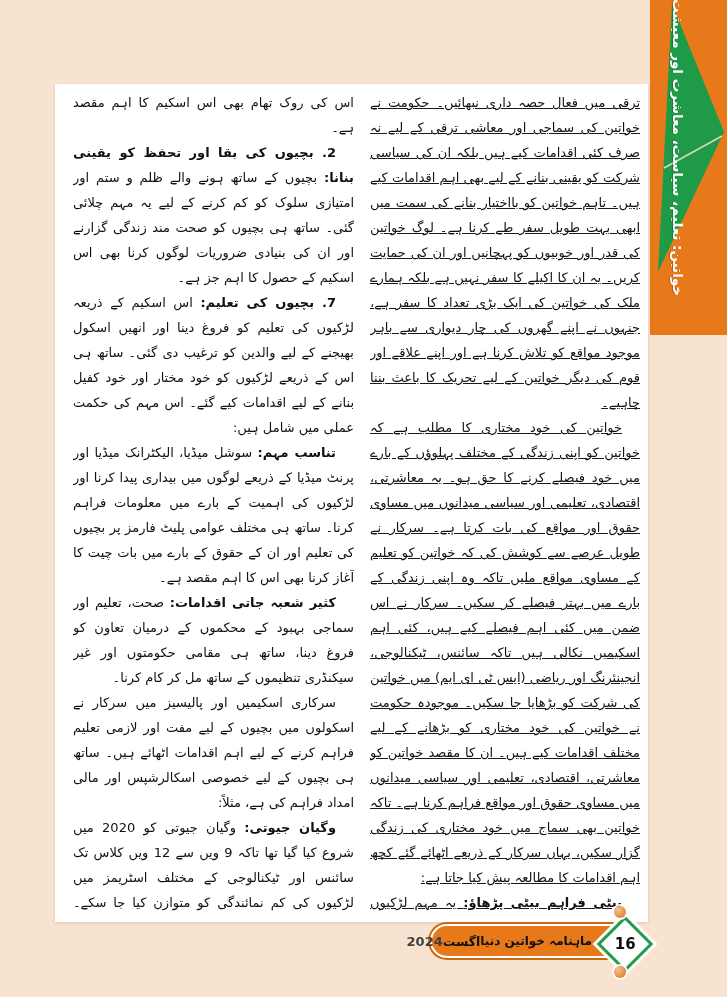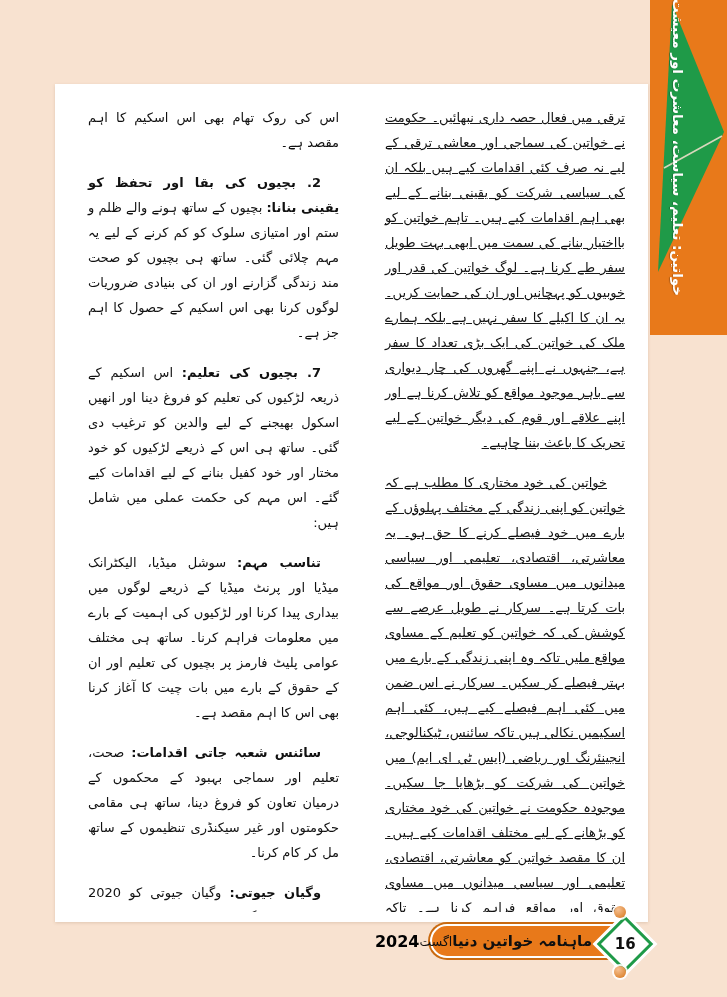--- a/index.html
+++ b/index.html
@@ -35,40 +35,40 @@
     background:#ffffff;
     box-shadow:0 1px 3px rgba(120,80,40,.18);
     display:flex; direction:rtl;
     padding:6px 8px 10px 18px; box-sizing:border-box;
     overflow:hidden;
   }
   .col{ overflow:hidden; }
   .col-right{ width:270px; margin-left:16px;text-decoration:underline; }
   .col-left{ flex:1; }
   .col p.para{
-    margin:15px; direction:rtl; text-align:justify;
+    margin:0; direction:rtl; text-align:justify;
     font-size:13px; line-height:25px; color:#111;
   }
   .col p.para.indent{ text-indent:18px; }
   .col p.para b{ font-weight:700; }
   
   .footer-pill{
     position:absolute; left:430px; top:924px; width:212px; height:34px;
     background:var(--orange);
     border:2px solid #ffffff;
     box-shadow:0 0 0 2px var(--orange_dark);
     border-radius:19px;
     box-sizing:border-box;
     display:flex; direction:rtl; align-items:center; justify-content:space-between;
     padding:0 48px 0 16px;
     z-index:1;
   }
-  .footer-pill .mag{ font-size:15px; font-weight:700; color:#101010; white-space:nowrap; }
-  .footer-pill .month{ font-size:12.5px; font-weight:400; color:#101010; }
-  .footer-pill .year{ font-size:16px; font-weight:800; color:#000000; font-family:"DejaVu Sans", sans-serif; }
+  .footer-pill .mag{ font-size:12px; font-weight:700; color:#101010; white-space:nowrap; }
+  .footer-pill .month{ font-size:12.5px; font-weight:700; color:#101010; }
+  .footer-pill .year{ font-size:13px; font-weight:800; color:#404040; font-family:"DejaVu Sans", sans-serif; }
   .page-diamond{
     position:absolute; left:605px; top:924px; width:34px; height:34px;
     background:#ffffff; border:3px solid var(--green);
     box-shadow:0 0 0 3px #ffffff;
     transform:rotate(45deg);
     z-index:2;
     display:flex; align-items:center; justify-content:center;
   }
   .page-diamond .num{
     transform:rotate(-45deg);
@@ -100,21 +100,22 @@
     <div class="col col-right">
         <p class="para"><span>ترقی میں فعال حصہ داری نبھائیں۔ حکومت نے خواتین کی سماجی اور معاشی ترقی کے لیے نہ صرف کئی اقدامات کیے ہیں بلکہ ان کی سیاسی شرکت کو یقینی بنانے کے لیے بھی اہم اقدامات کیے ہیں۔ تاہم خواتین کو بااختیار بنانے کی سمت میں ابھی بہت طویل سفر طے کرنا ہے۔ لوگ خواتین کی قدر اور خوبیوں کو پہچانیں اور ان کی حمایت کریں۔ یہ ان کا اکیلے کا سفر نہیں ہے بلکہ ہمارے ملک کی خواتین کی ایک بڑی تعداد کا سفر ہے، جنہوں نے اپنے گھروں کی چار دیواری سے باہر موجود مواقع کو تلاش کرنا ہے اور اپنے علاقے اور قوم کی دیگر خواتین کے لیے تحریک کا باعث بننا چاہیے۔</span></p>
         <p class="para indent"><span>خواتین کی خود مختاری کا مطلب ہے کہ خواتین کو اپنی زندگی کے مختلف پہلوؤں کے بارے میں خود فیصلے کرنے کا حق ہو۔ یہ معاشرتی، اقتصادی، تعلیمی اور سیاسی میدانوں میں مساوی حقوق اور مواقع کی بات کرتا ہے۔ سرکار نے طویل عرصے سے کوشش کی کہ خواتین کو تعلیم کے مساوی مواقع ملیں تاکہ وہ اپنی زندگی کے بارے میں بہتر فیصلے کر سکیں۔ سرکار نے اس ضمن میں کئی اہم فیصلے کیے ہیں، کئی اہم اسکیمیں نکالی ہیں تاکہ سائنس، ٹیکنالوجی، انجینئرنگ اور ریاضی (ایس ٹی ای ایم) میں خواتین کی شرکت کو بڑھایا جا سکیں۔ موجودہ حکومت نے خواتین کی خود مختاری کو بڑھانے کے لیے مختلف اقدامات کیے ہیں۔ ان کا مقصد خواتین کو معاشرتی، اقتصادی، تعلیمی اور سیاسی میدانوں میں مساوی حقوق اور مواقع فراہم کرنا ہے۔ تاکہ خواتین بھی سماج میں خود مختاری کی زندگی گزار سکیں، یہاں سرکار کے ذریعے اٹھائے گئے کچھ اہم اقدامات کا مطالعہ پیش کیا جاتا ہے:</span></p>
         <p class="para indent"><b>بیٹی فراہم بیٹی پڑھاؤ:</b><span> یہ مہم لڑکیوں کی پیدائش کی شرح کو بڑھانے اور ان کی تعلیم کو فروغ دینے کے لیے شروع کی گئی ہے۔ اس مہم کا مقصد لڑکیوں کی تعلیم کو اہمیت دینا اور انھیں تعلیم حاصل کرنے کے لیے مراعات فراہم کرنا ہے۔ ''بیٹی بچاؤ بیٹی پڑھاؤ'' </span></p>
       </div>
     <div class="col col-left">
         <p class="para"><span>اس کی روک تھام بھی اس اسکیم کا اہم مقصد ہے۔</span></p>
         <p class="para indent"><b>2. بچیوں کی بقا اور تحفظ کو یقینی بنانا:</b><span> بچیوں کے ساتھ ہونے والے ظلم و ستم اور امتیازی سلوک کو کم کرنے کے لیے یہ مہم چلائی گئی۔ ساتھ ہی بچیوں کو صحت مند زندگی گزارنے اور ان کی بنیادی ضروریات لوگوں کرنا بھی اس اسکیم کے حصول کا اہم جز ہے۔</span></p>
         <p class="para indent"><b>7. بچیوں کی تعلیم:</b><span> اس اسکیم کے ذریعہ لڑکیوں کی تعلیم کو فروغ دینا اور انھیں اسکول بھیجنے کے لیے والدین کو ترغیب دی گئی۔ ساتھ ہی اس کے ذریعے لڑکیوں کو خود مختار اور خود کفیل بنانے کے لیے اقدامات کیے گئے۔ اس مہم کی حکمت عملی میں شامل ہیں:</span></p>
         <p class="para indent"><b>تناسب مہم:</b><span> سوشل میڈیا، الیکٹرانک میڈیا اور پرنٹ میڈیا کے ذریعے لوگوں میں بیداری پیدا کرنا اور لڑکیوں کی اہمیت کے بارے میں معلومات فراہم کرنا۔ ساتھ ہی مختلف عوامی پلیٹ فارمز پر بچیوں کی تعلیم اور ان کے حقوق کے بارے میں بات چیت کا آغاز کرنا بھی اس کا اہم مقصد ہے۔</span></p>
-        <p class="para indent"><b>سائنس شعبہ جاتی اقدامات:</b><span> صحت، تعلیم اور سماجی بہبود کے محکموں کے درمیان تعاون کو فروغ دینا، ساتھ ہی مقامی حکومتوں اور غیر سیکنڈری تنظیموں کے ساتھ مل کر کام کرنا۔</span></p>
+        <p class="para indent"><b>کثیر شعبہ جاتی اقدامات:</b><span> صحت، تعلیم اور سماجی بہبود کے محکموں کے درمیان تعاون کو فروغ دینا، ساتھ ہی مقامی حکومتوں اور غیر سیکنڈری تنظیموں کے ساتھ مل کر کام کرنا۔</span></p>
+        <p class="para indent"><span>سرکاری اسکیمیں اور پالیسیز میں سرکار نے اسکولوں میں بچیوں کے لیے مفت اور لازمی تعلیم فراہم کرنے کے لیے اہم اقدامات اٹھائے ہیں۔ ساتھ ہی بچیوں کے لیے خصوصی اسکالرشپس اور مالی امداد فراہم کی ہے، مثلاً:</span></p>
         <p class="para indent"><b>وگیان جیوتی:</b><span> وگیان جیوتی کو 2020 میں شروع کیا گیا تھا تاکہ 9 ویں سے 12 ویں کلاس تک سائنس اور ٹیکنالوجی کے مختلف اسٹریمز میں لڑکیوں کی کم نمائندگی کو متوازن کیا جا سکے۔ نتیجہ یہ کہ ہندوستان میں عالمی اوسط سے 10 فیصد زیادہ خواتین پائلٹس ہیں۔ عالمی سطح پر، انٹرنیشنل سوسائٹی آف ویمن ایئر لائن پائلٹس کے مطابق، تقریباً 5 فیصد پائلٹس خواتین ہیں۔ ہندوستان میں خواتین پائلٹوں کا حصہ نمایاں طور پر 15 فیصد سے زیادہ ہے۔ پرائمری اور سیکنڈری تعلیم میں لڑکیوں کے مجموعی اندراج کا تناسب (جی ای آر) لڑکوں کے تقریباً برابر ہے۔ سائنس، ٹیکنالوجی، انجینئرنگ اور ریاضی (ایس ٹی ای ایم) میں لڑکیوں یا خواتین کی موجودگی 43 فیصد ہے، جو دنیا میں سب سے زیادہ ہے۔</span></p>
       </div>
   </div>
 
   <div class="footer-pill">
     <span class="mag">ماہنامہ خواتین دنیا</span>
     <span class="month">اگست</span>
     <span class="year">2024</span>
   </div>
   <div class="page-diamond">

